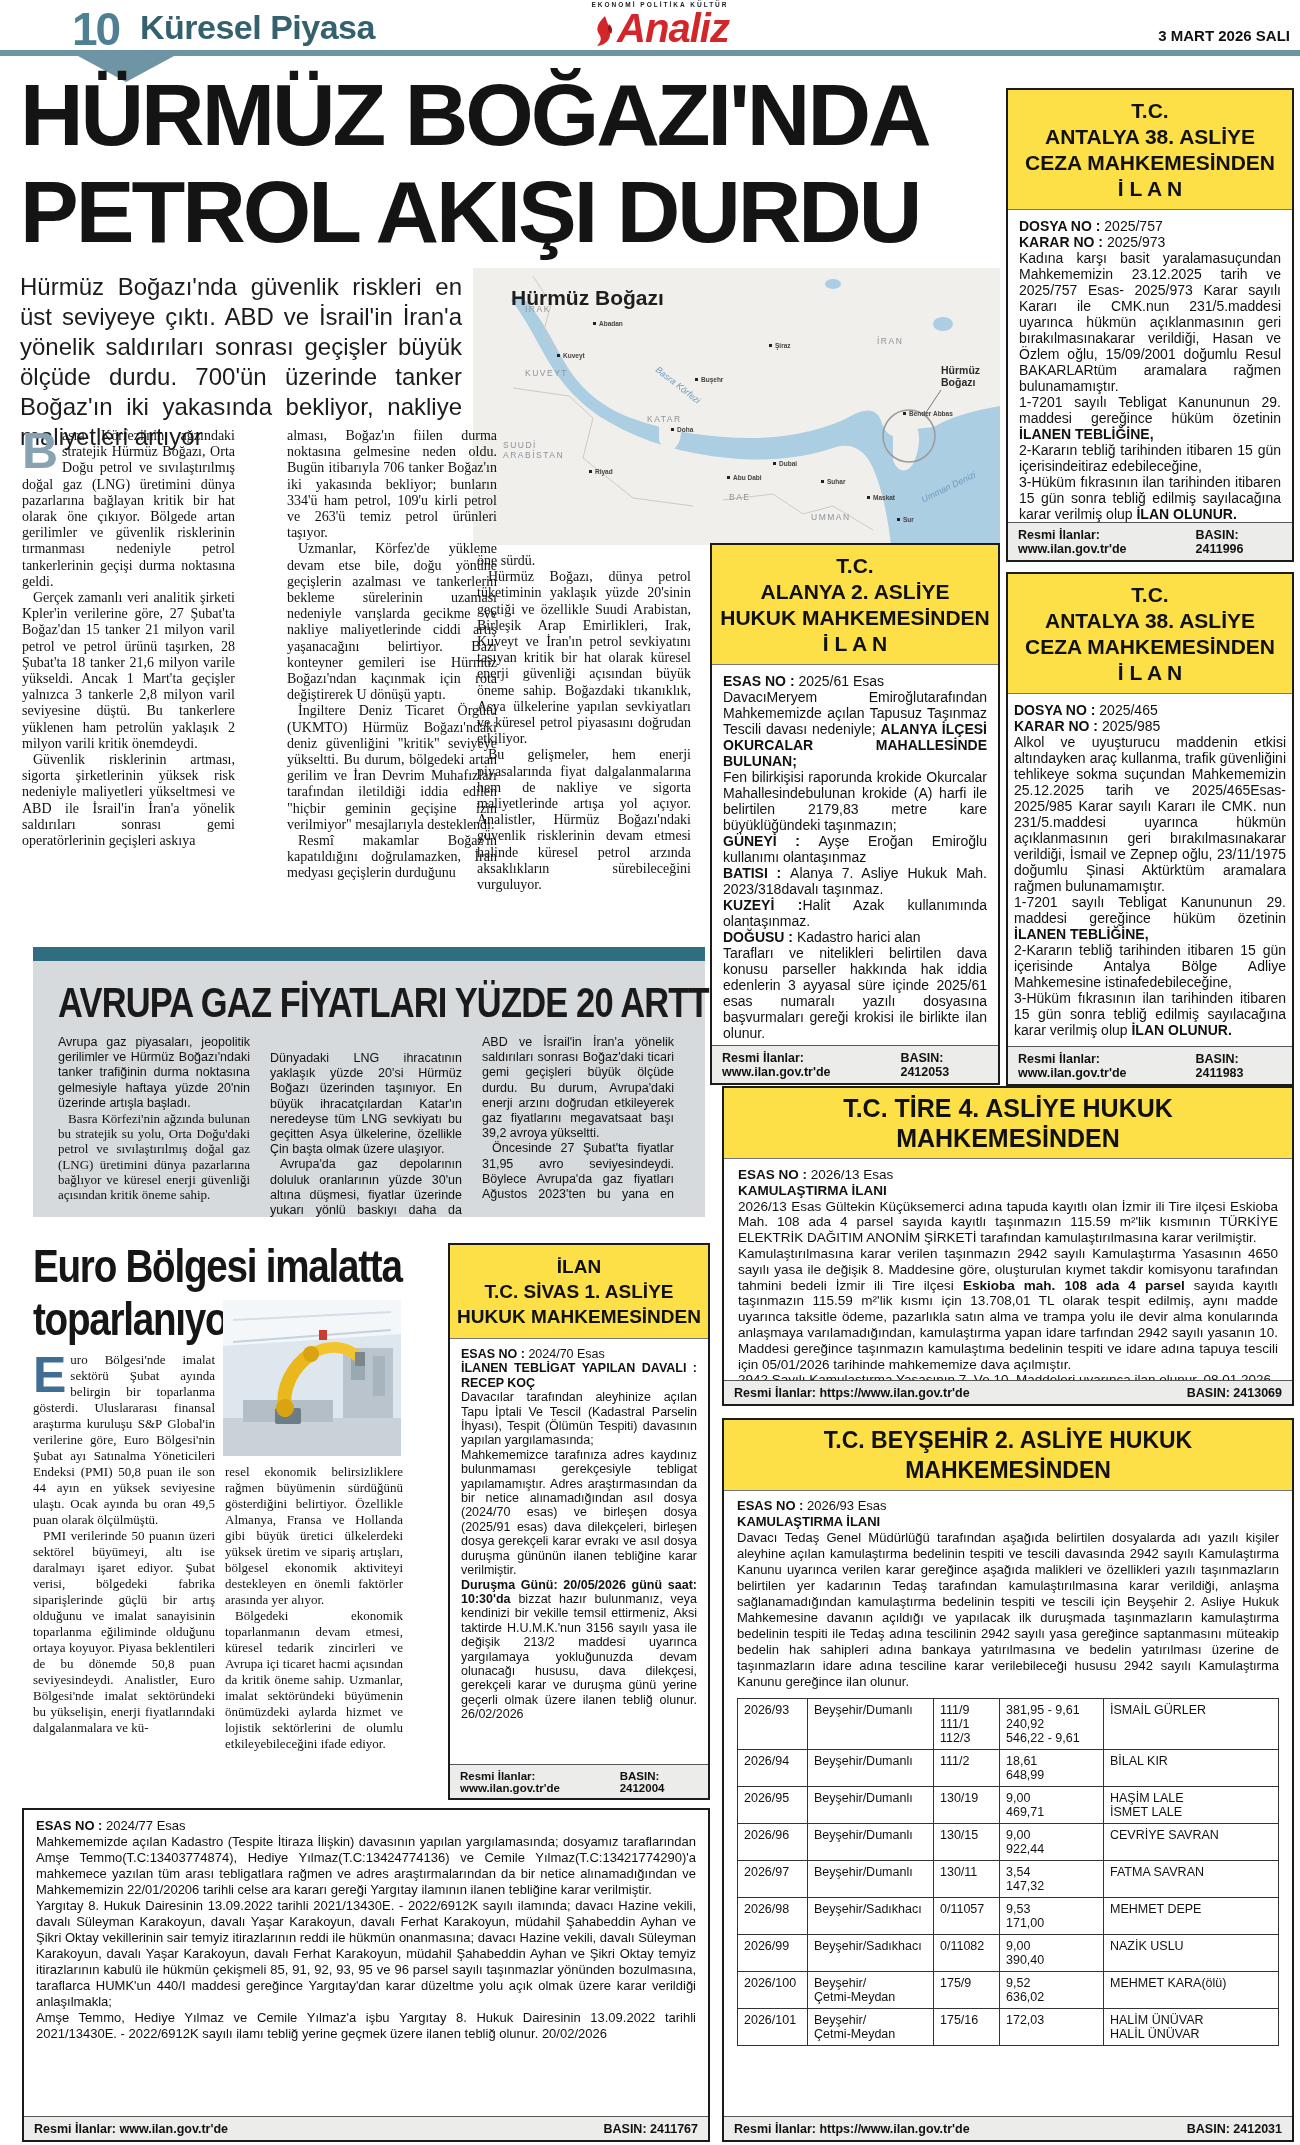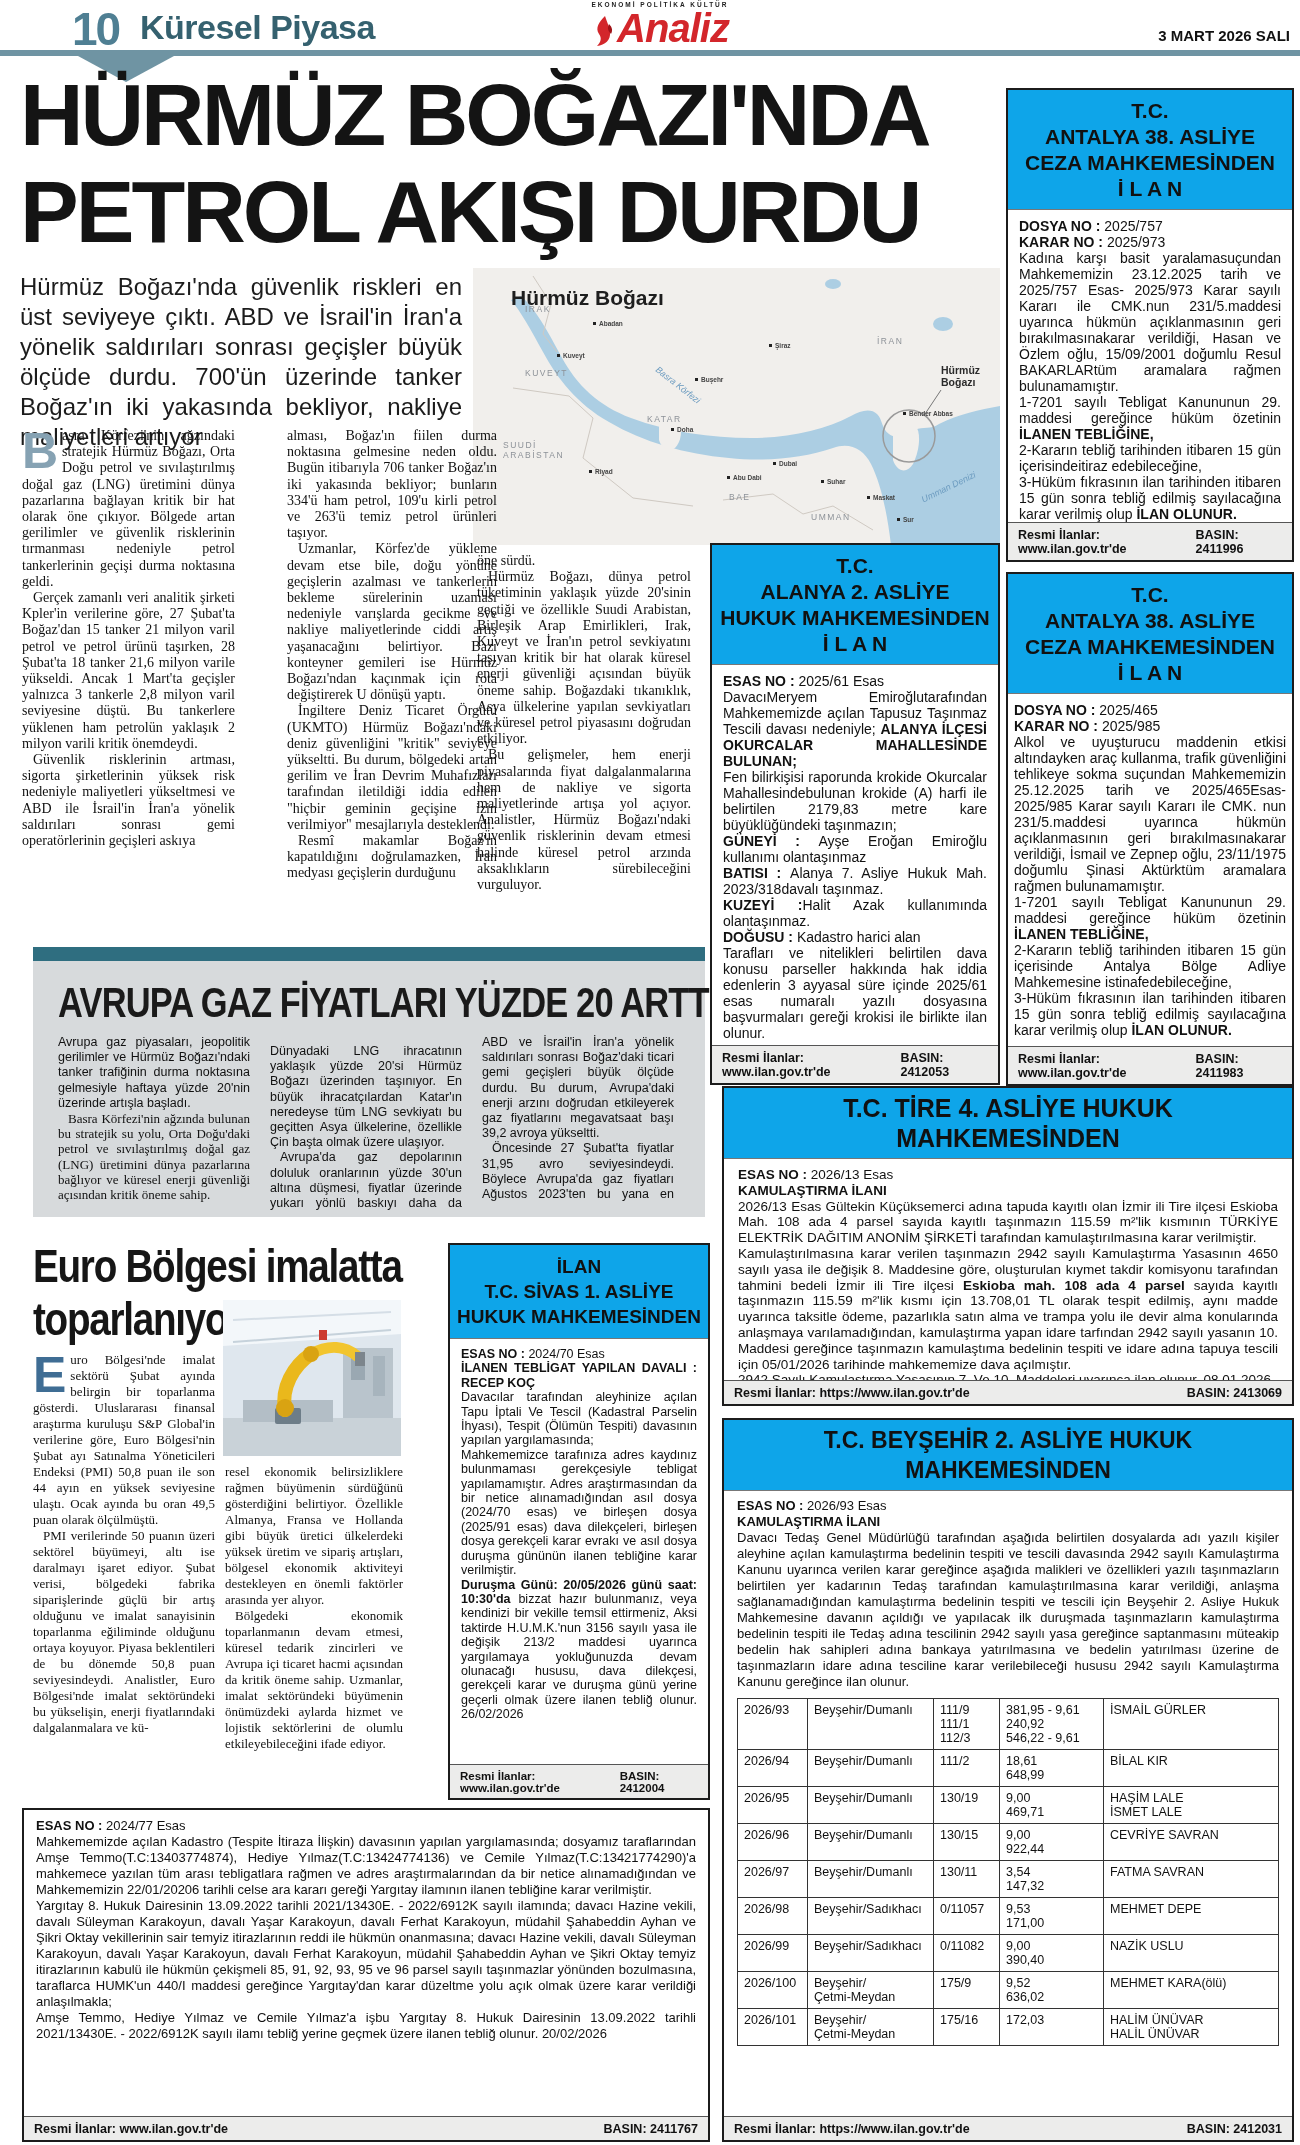--- a/index.html
+++ b/index.html
@@ -41,21 +41,21 @@
   .gascol p{margin:0;text-indent:10px;}
   .gascol p.first{text-indent:0;}
   .gascol p.serif{font-family:"Liberation Serif","DejaVu Serif",serif;font-size:13px;}
   
   .eurohl{font-size:46px;line-height:53px;font-weight:700;letter-spacing:-1.5px;white-space:nowrap;transform:scaleX(.84);transform-origin:0 0;color:#161616;}
   .eurocol{font-family:"Liberation Serif","DejaVu Serif",serif;font-size:13px;line-height:16px;text-align:justify;overflow:hidden;}
   .eurocol p{margin:0;text-indent:10px;}
   .eurocol p.first{text-indent:0;}
   
   .box{border:2px solid #1c1c1c;background:#fff;}
-  .bhead{background:#0ea5e9;border-bottom:1px solid #777;text-align:center;font-weight:700;white-space:pre-line;color:#111;}
+  .bhead{background:#fde047;border-bottom:1px solid #777;text-align:center;font-weight:700;white-space:pre-line;color:#111;}
   .bhead.four{font-size:21px;line-height:26px;padding:8px 4px 7px;}
   .bhead.three{font-size:19px;line-height:25px;padding:9px 0;}
   .bhead.one{font-size:25px;line-height:30px;padding:5px 4px;}
   .bbody{font-size:14px;line-height:16px;text-align:justify;overflow:hidden;}
   .bbody.small{font-size:12.5px;line-height:14.4px;}
   .bbody.wide{font-size:13.5px;line-height:15.8px;}
   .bbody.bey{font-size:13px;line-height:16px;}
   .np{margin:0;}
   .np b{font-weight:700;}
   .bfoot{position:absolute;left:0;right:0;bottom:0;background:#ececeb;border-top:1px solid #555;
@@ -183,21 +183,21 @@
     <p>Bu gelişmeler, hem enerji piyasalarında fiyat dalgalanmalarına hem de nakliye ve sigorta maliyetlerinde artışa yol açıyor. Analistler, Hürmüz Boğazı'ndaki güvenlik risklerinin devam etmesi halinde küresel petrol arzında aksaklıkların sürebileceğini vurguluyor.</p>
   </div>
 
   <div class="abs gasbar" style="left:33px;top:947px;width:672px;height:14px;"></div>
   <div class="abs gasbox" style="left:33px;top:961px;width:672px;height:256px;">
     <div class="abs gashl" style="left:25px;top:18px;">AVRUPA GAZ FİYATLARI YÜZDE 20 ARTTI</div>
     <div class="abs gascol" style="left:25px;top:74px;width:192px;height:168px;">
       <p class="first">Avrupa gaz piyasaları, jeopolitik gerilimler ve Hürmüz Boğazı'ndaki tanker trafiğinin durma noktasına gelmesiyle haftaya yüzde 20'nin üzerinde artışla başladı.</p>
       <p class="serif">Basra Körfezi'nin ağzında bulunan bu stratejik su yolu, Orta Doğu'daki petrol ve sıvılaştırılmış doğal gaz (LNG) üretimini dünya pazarlarına bağlıyor ve küresel enerji güvenliği açısından kritik öneme sahip.</p>
     </div>
-    <div class="abs gascol" style="left:237px;top:83px;width:192px;height:168px;">
+    <div class="abs gascol" style="left:237px;top:90px;width:192px;height:168px;">
       <p class="first">Dünyadaki LNG ihracatının yaklaşık yüzde 20'si Hürmüz Boğazı üzerinden taşınıyor. En büyük ihracatçılardan Katar'ın neredeyse tüm LNG sevkiyatı bu geçitten Asya ülkelerine, özellikle Çin başta olmak üzere ulaşıyor.</p>
       <p>Avrupa'da gaz depolarının doluluk oranlarının yüzde 30'un altına düşmesi, fiyatlar üzerinde yukarı yönlü baskıyı daha da artırıyor.</p>
     </div>
     <div class="abs gascol" style="left:449px;top:74px;width:192px;height:168px;">
       <p class="first">ABD ve İsrail'in İran'a yönelik saldırıları sonrası Boğaz'daki ticari gemi geçişleri büyük ölçüde durdu. Bu durum, Avrupa'daki enerji arzını doğrudan etkileyerek gaz fiyatlarını megavatsaat başı 39,2 avroya yükseltti.</p>
       <p>Öncesinde 27 Şubat'ta fiyatlar 31,95 avro seviyesindeydi. Böylece Avrupa'da gaz fiyatları Ağustos 2023'ten bu yana en yüksek seviyeye ulaşmış oldu.</p>
     </div>
   </div>
 
   <div class="abs eurohl" style="left:33px;top:1240px;">Euro Bölgesi imalatta</div>

